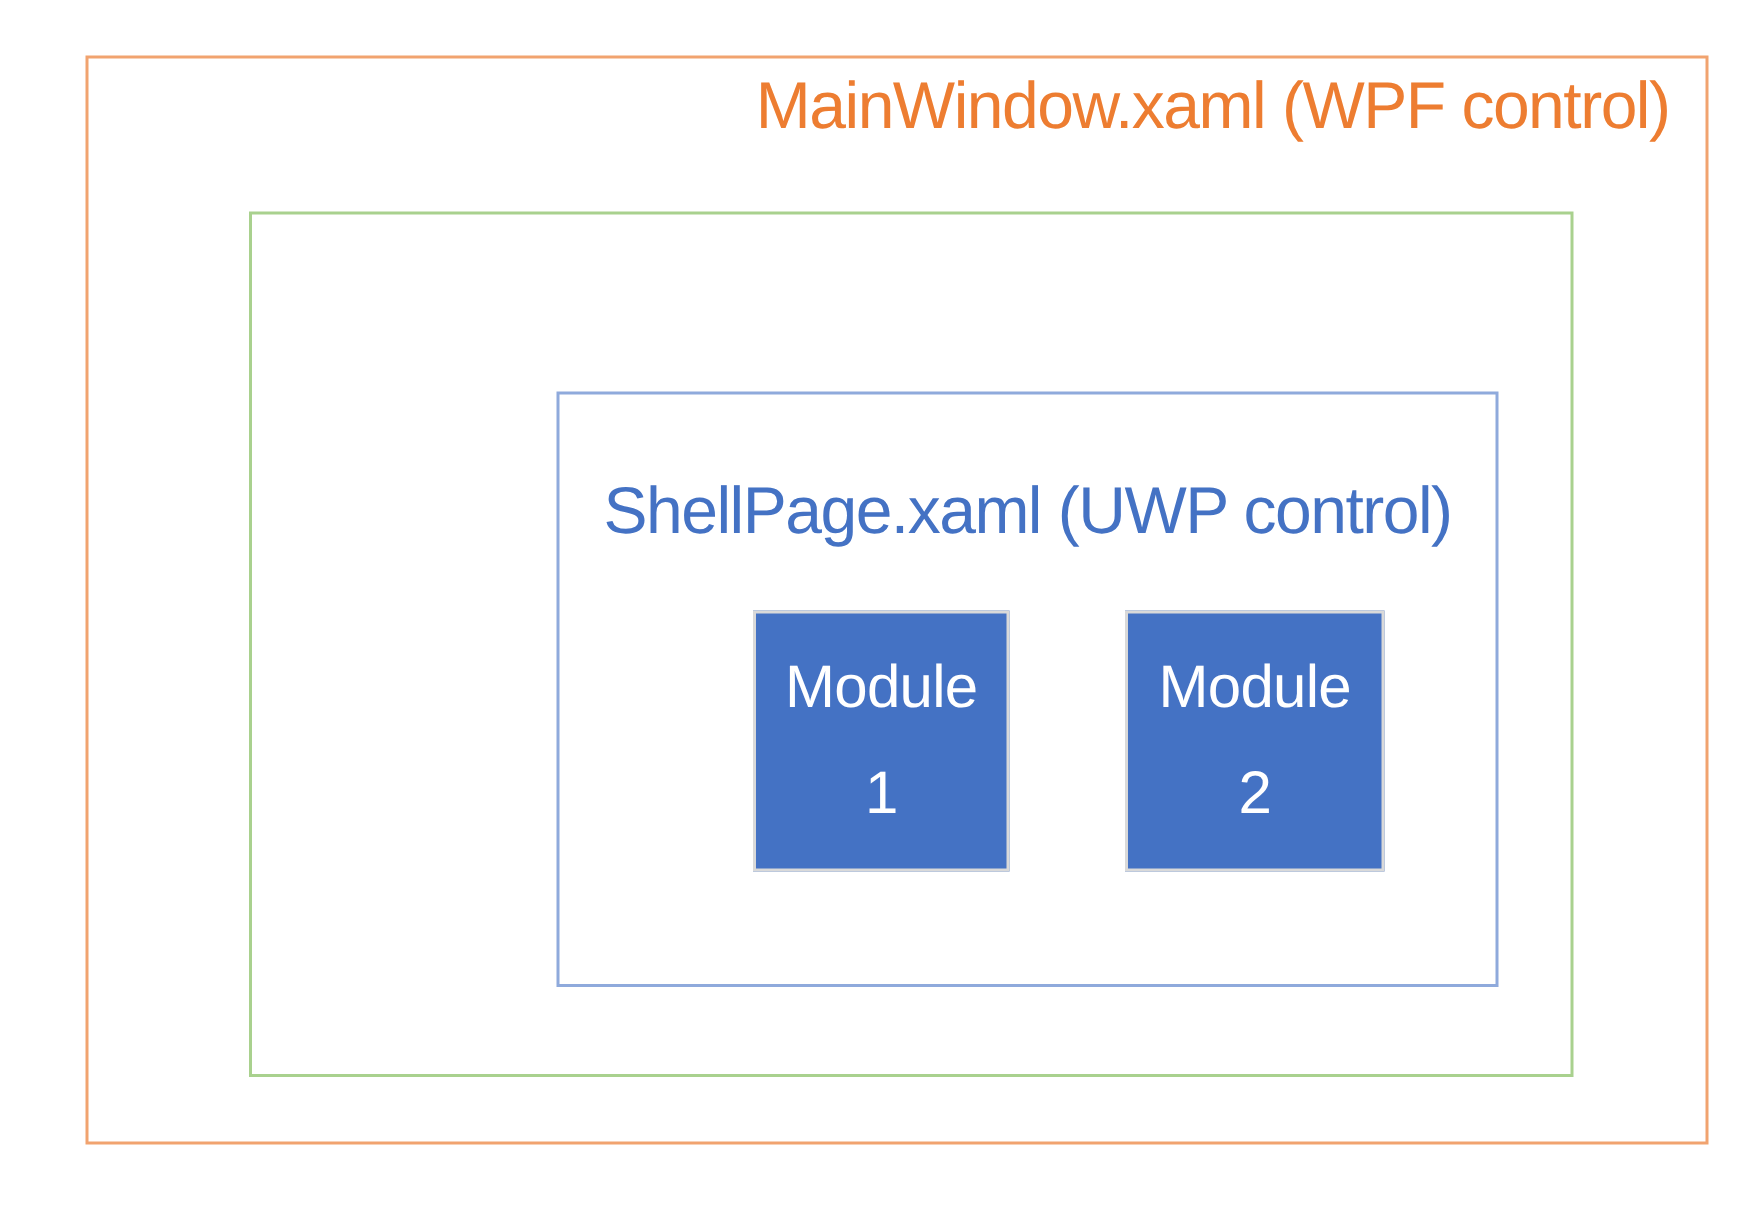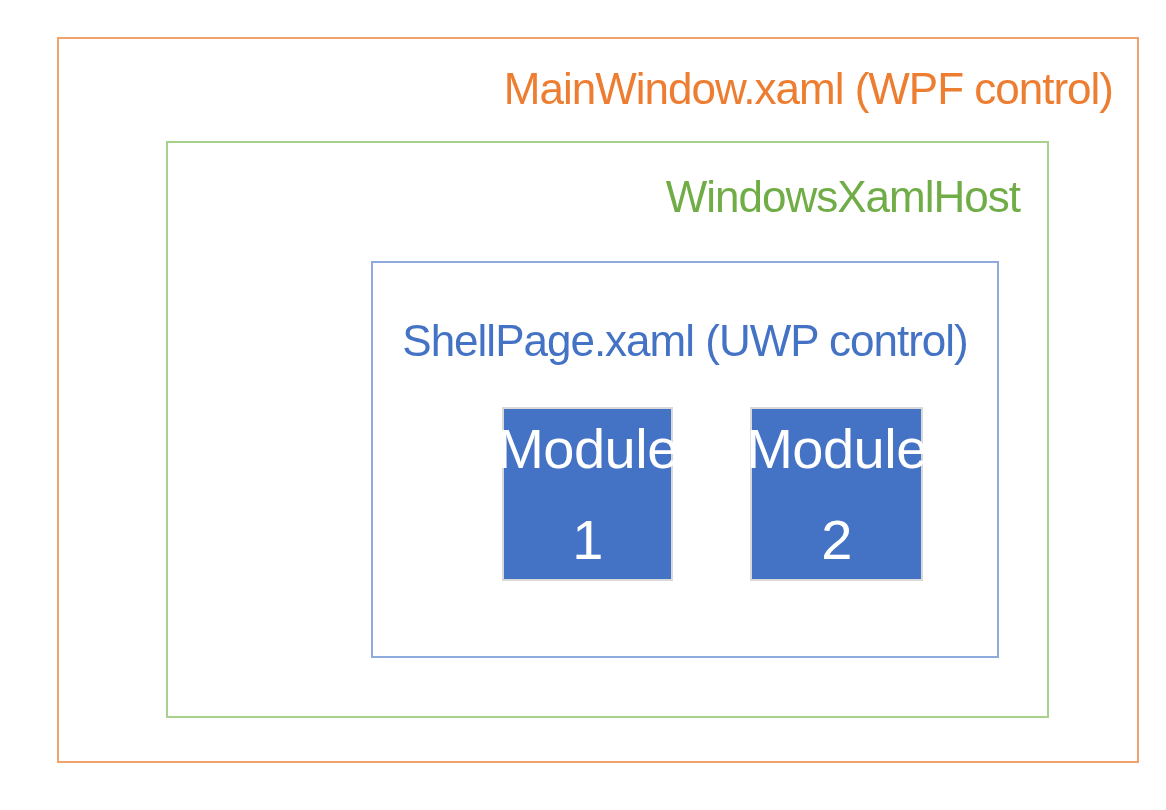--- a/index.html
+++ b/index.html
@@ -42,21 +42,21 @@
     border: 2px solid #8FAADC;
   }
   .title {
     position: absolute;
     white-space: nowrap;
     font-size: 44px;
     letter-spacing: -1px;
     line-height: 1.1;
   }
   .wpf-title {
-    top: 26px;
+    top: 8px;
     right: 24px;
     color: #ED7D31;
     text-align: right;
   }
   .host-title {
     top: 30px;
     right: 27px;
     color: #70AD47;
     text-align: right;
   }
@@ -72,21 +72,21 @@
   .module {
     position: absolute;
     box-sizing: border-box;
     background: #4472C4;
     border: 2px solid #D9D9D9;
     color: #FFFFFF;
     display: flex;
     flex-direction: column;
     align-items: center;
     justify-content: center;
-    font-size: 56px;
+    font-size: 40px;
     letter-spacing: -0.5px;
     line-height: 1.27;
     text-align: center;
     gap: 20px;
   }
   .module-1 {
     left: 129px;
     top: 144px;
     width: 171px;
     height: 174px;
@@ -100,21 +100,20 @@
 </style>
 </head>
 <body>
 
 <div class="canvas">
 
   <div class="box wpf-box">
     <div class="title wpf-title">MainWindow.xaml (WPF control)</div>
 
     <div class="box host-box">
-      <div class="title host-title">WindowsXamlHost</div>
 
       <div class="box shell-box">
         <div class="title shell-title">ShellPage.xaml (UWP control)</div>
 
         <div class="module module-1">
           <span>Module</span>
           <span>1</span>
         </div>
 
         <div class="module module-2">

